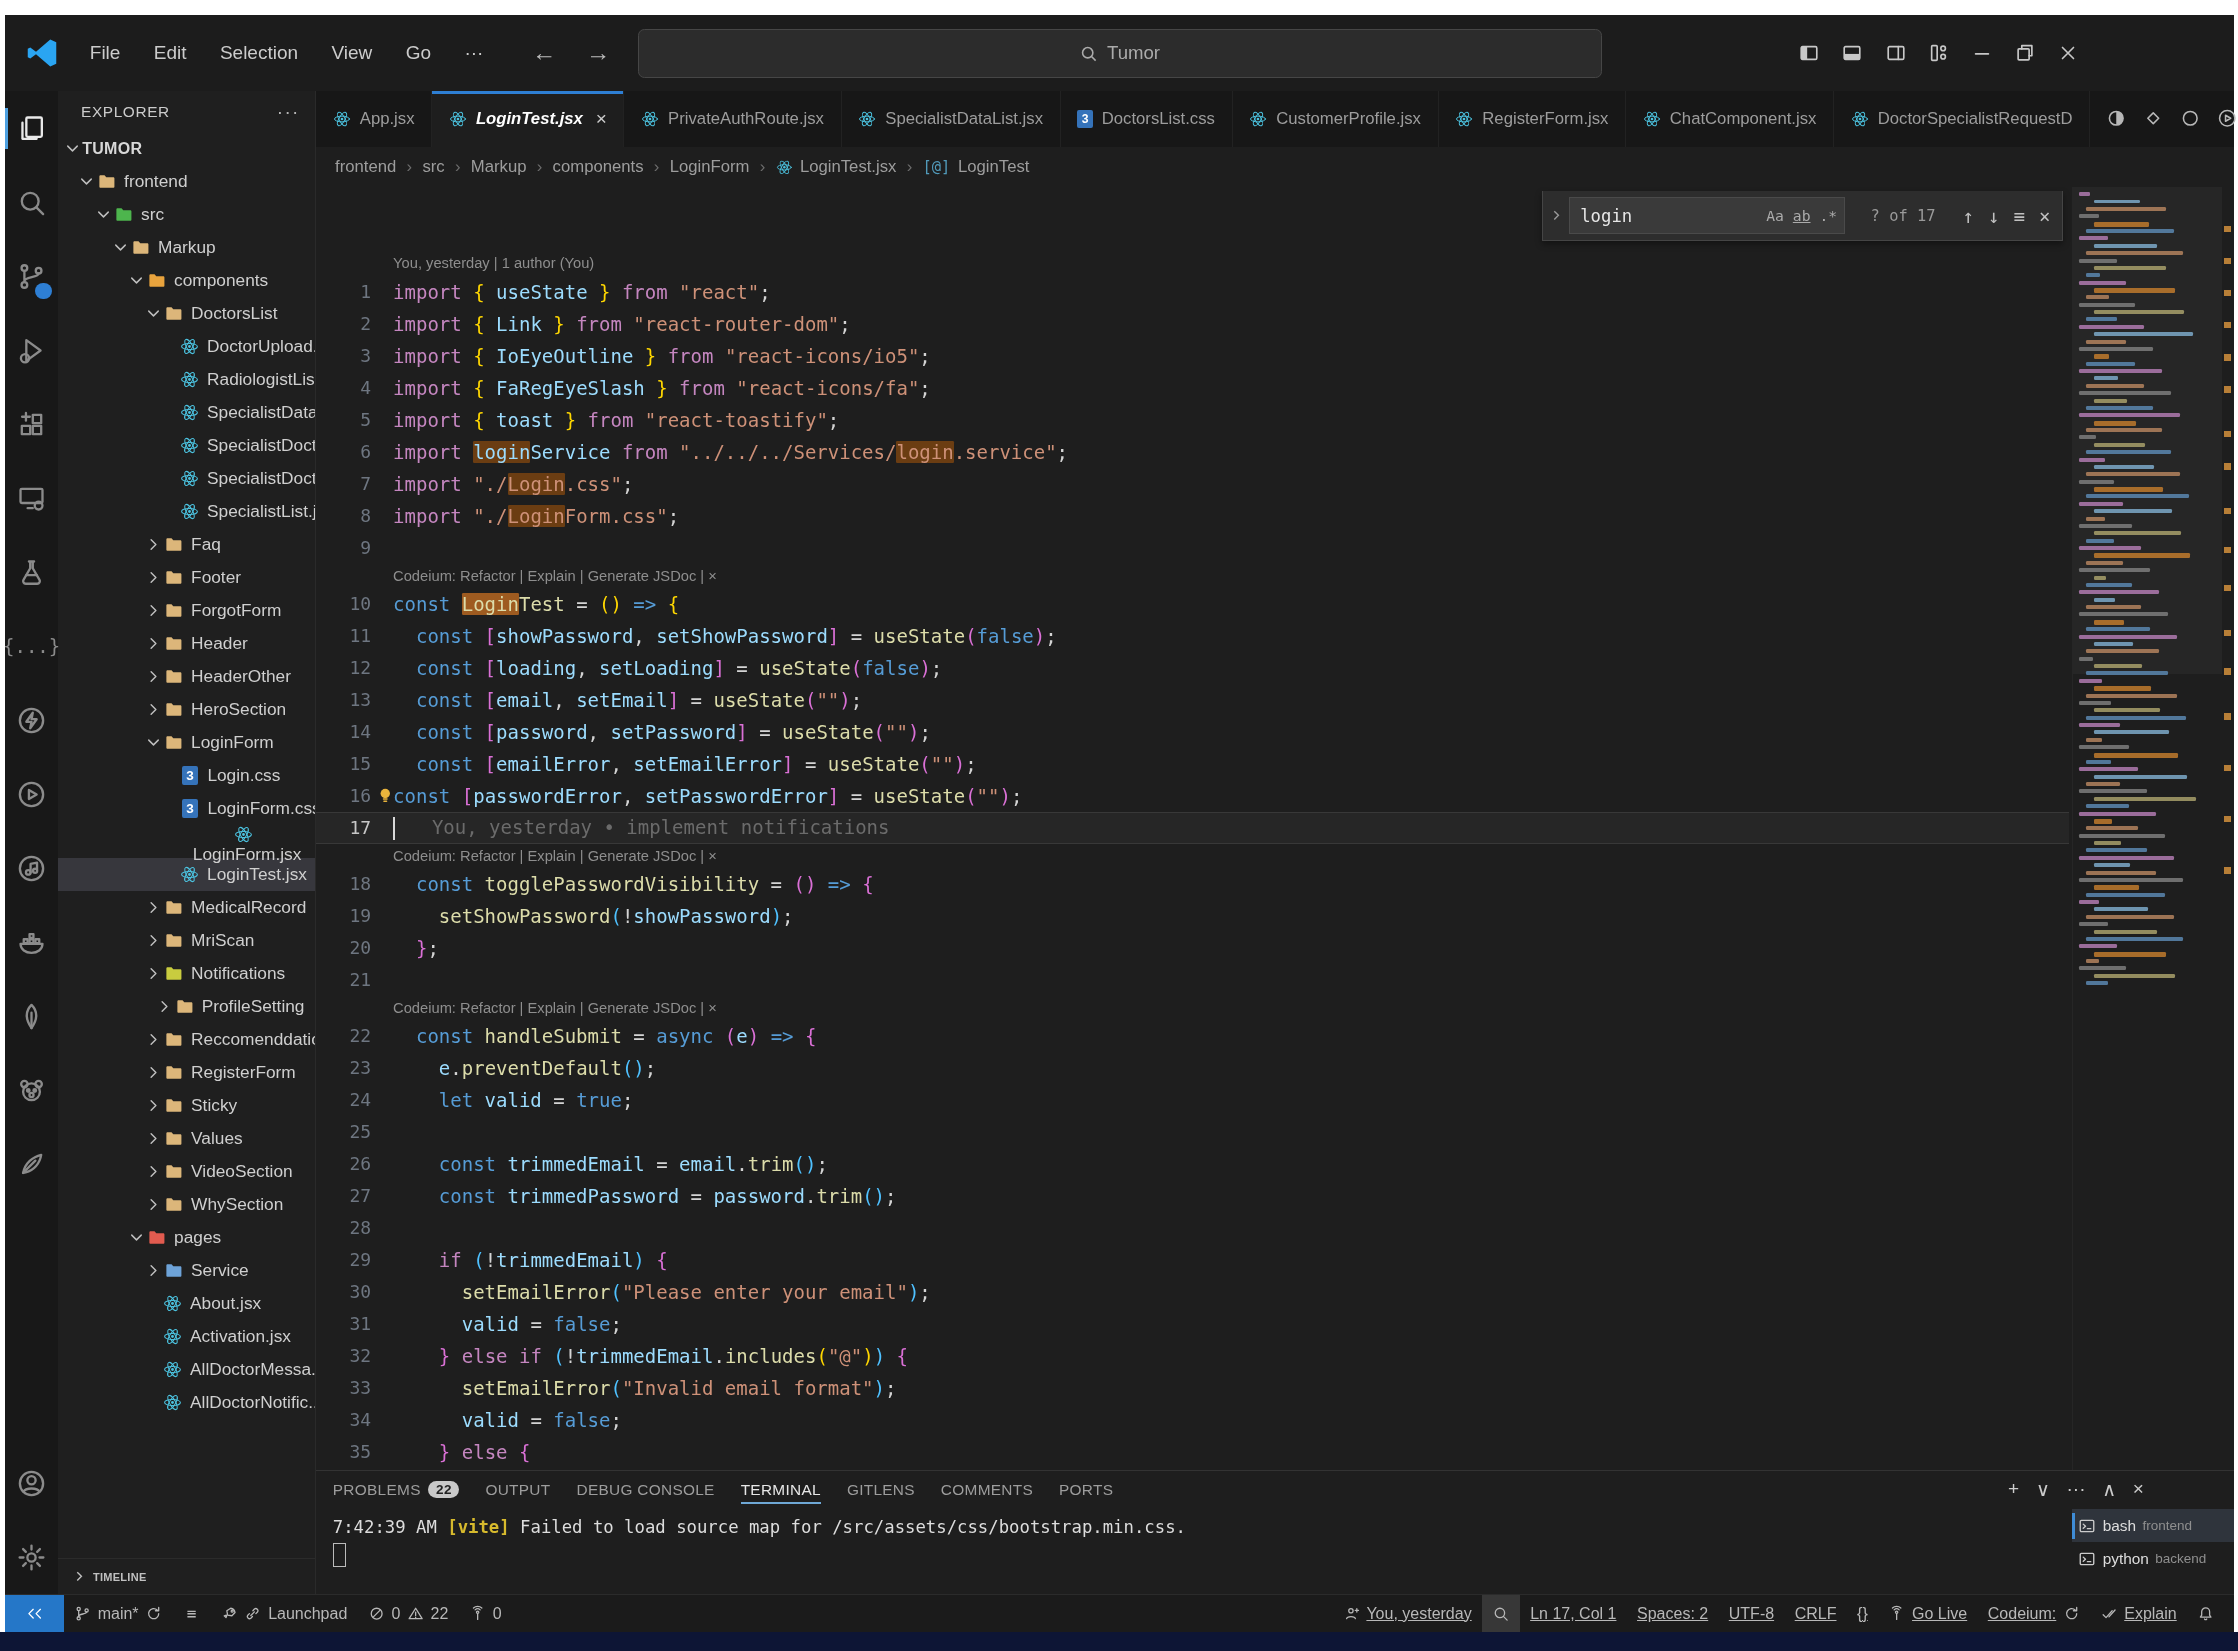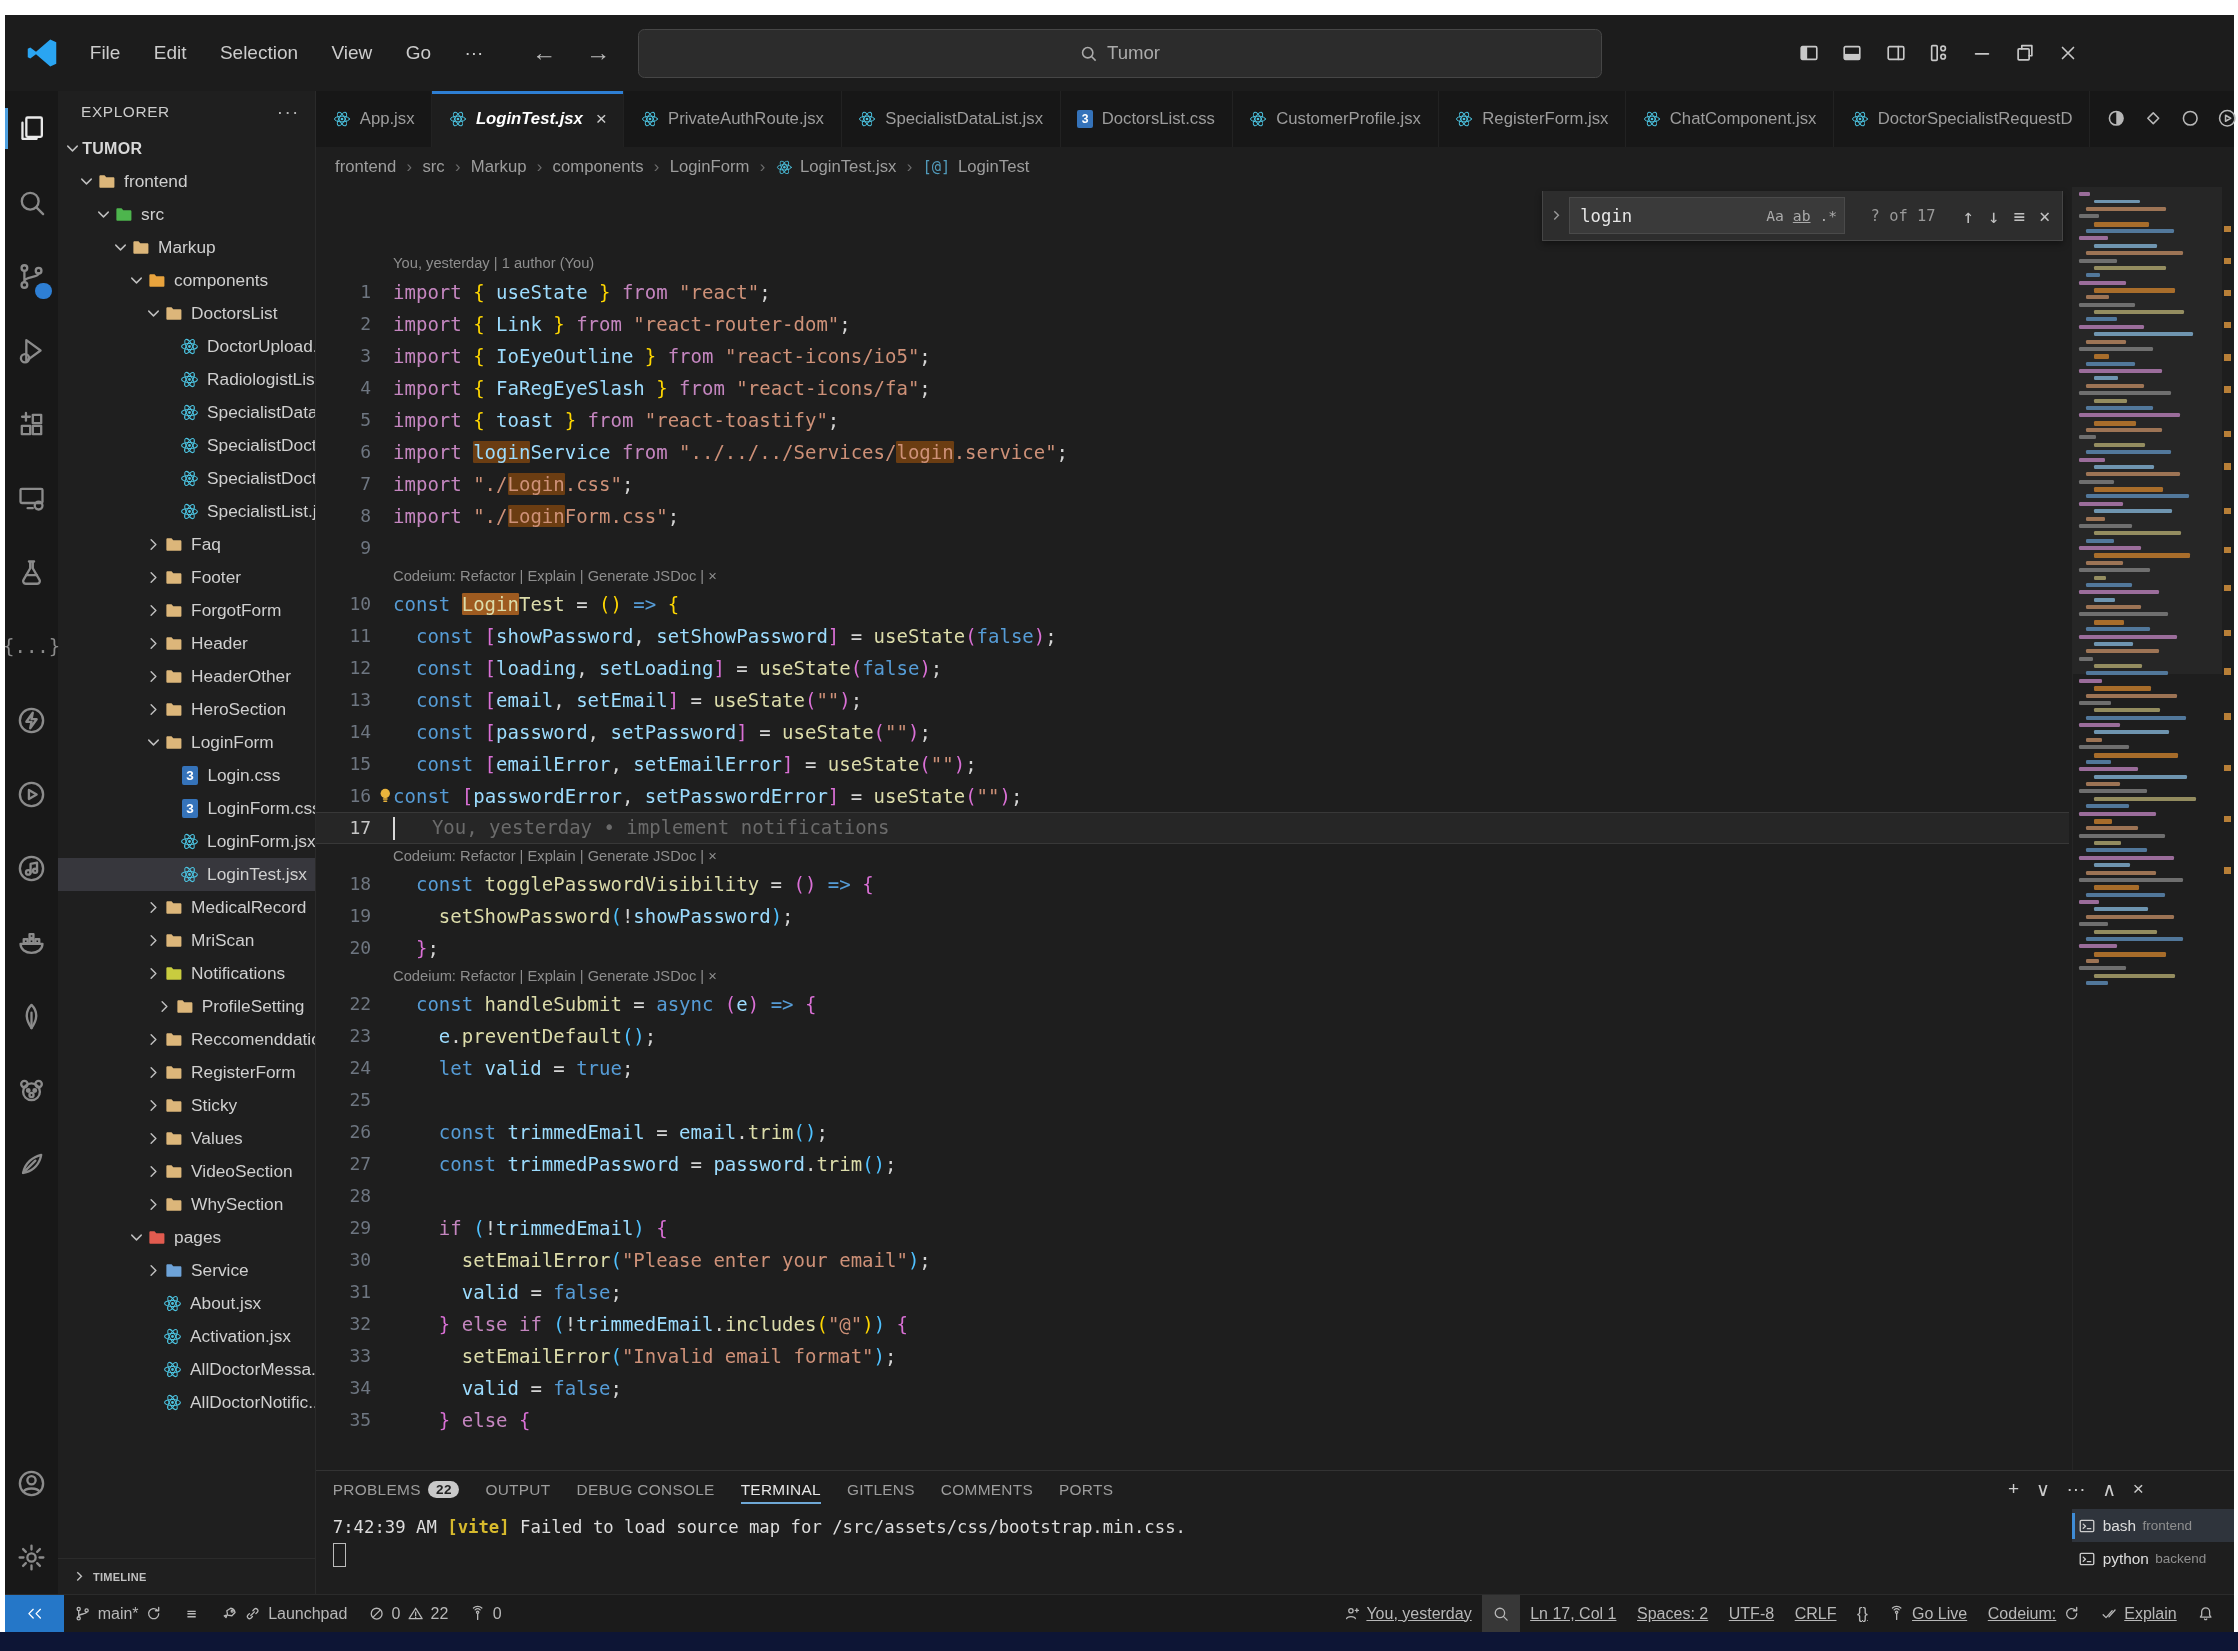--- a/index.html
+++ b/index.html
@@ -616,21 +616,21 @@
             <span>LoginForm</span>
           </div>
           <div class="trow" style="padding-left: 121px;">
             <span class="cssic">3</span>
             <span>Login.css</span>
           </div>
           <div class="trow" style="padding-left: 121px;">
             <span class="cssic">3</span>
             <span>LoginForm.css</span>
           </div>
-          <div class="trow" style="padding-left: 121px;">
+          <div class="trow" style="padding-left: 121px; flex-direction: column;">
             <span class="ic ficon" style="color: rgb(76, 195, 224);">
               <svg viewBox="0 0 24 24" fill="none" stroke="currentColor" stroke-width="1.8" stroke-linecap="round" stroke-linejoin="round">
                 <g transform="translate(12 12)" stroke-width="1.3">
                   <ellipse rx="10" ry="3.8"></ellipse>
                   <ellipse rx="10" ry="3.8" transform="rotate(60)"></ellipse>
                   <ellipse rx="10" ry="3.8" transform="rotate(120)"></ellipse>
                   <circle r="1.8" fill="currentColor" stroke="none"></circle>
                 </g>
               </svg>
             </span>
@@ -1114,20 +1114,24 @@
               <span class="num">18</span>
               <span class="txt"><span class="tk-blue">  const </span><span class="tk-fn">togglePasswordVisibility</span><span class="tk-fg"> = </span><span class="tk-p2">()</span><span class="tk-blue"> =&gt; </span><span class="tk-p2">{</span></span>
             </div>
             <div class="row">
               <span class="num">19</span>
               <span class="txt"><span class="tk-fg">    </span><span class="tk-fn">setShowPassword</span><span class="tk-p3">(</span><span class="tk-fg">!</span><span class="tk-var">showPassword</span><span class="tk-p3">)</span><span class="tk-fg">;</span></span>
             </div>
             <div class="row">
               <span class="num">20</span>
               <span class="txt"><span class="tk-fg">  </span><span class="tk-p2">}</span><span class="tk-fg">;</span></span>
+            </div>
+            <div class="row">
+              <span class="num">21</span>
+              <span class="txt"></span>
             </div>
             <div class="lens">Codeium: Refactor | Explain | Generate JSDoc | ×</div>
             <div class="row">
               <span class="num">22</span>
               <span class="txt"><span class="tk-blue">  const </span><span class="tk-fn">handleSubmit</span><span class="tk-fg"> = </span><span class="tk-blue">async </span><span class="tk-p2">(</span><span class="tk-var">e</span><span class="tk-p2">)</span><span class="tk-blue"> =&gt; </span><span class="tk-p2">{</span></span>
             </div>
             <div class="row">
               <span class="num">23</span>
               <span class="txt"><span class="tk-fg">    </span><span class="tk-var">e</span><span class="tk-fg">.</span><span class="tk-fn">preventDefault</span><span class="tk-p3">()</span><span class="tk-fg">;</span></span>
             </div>

